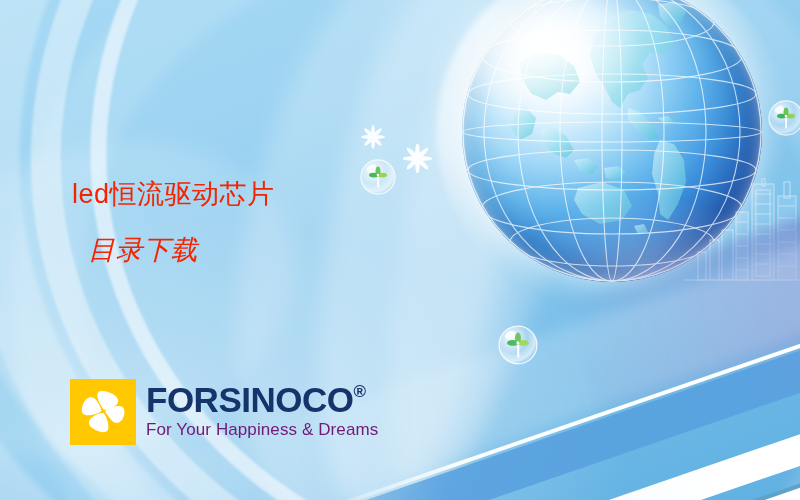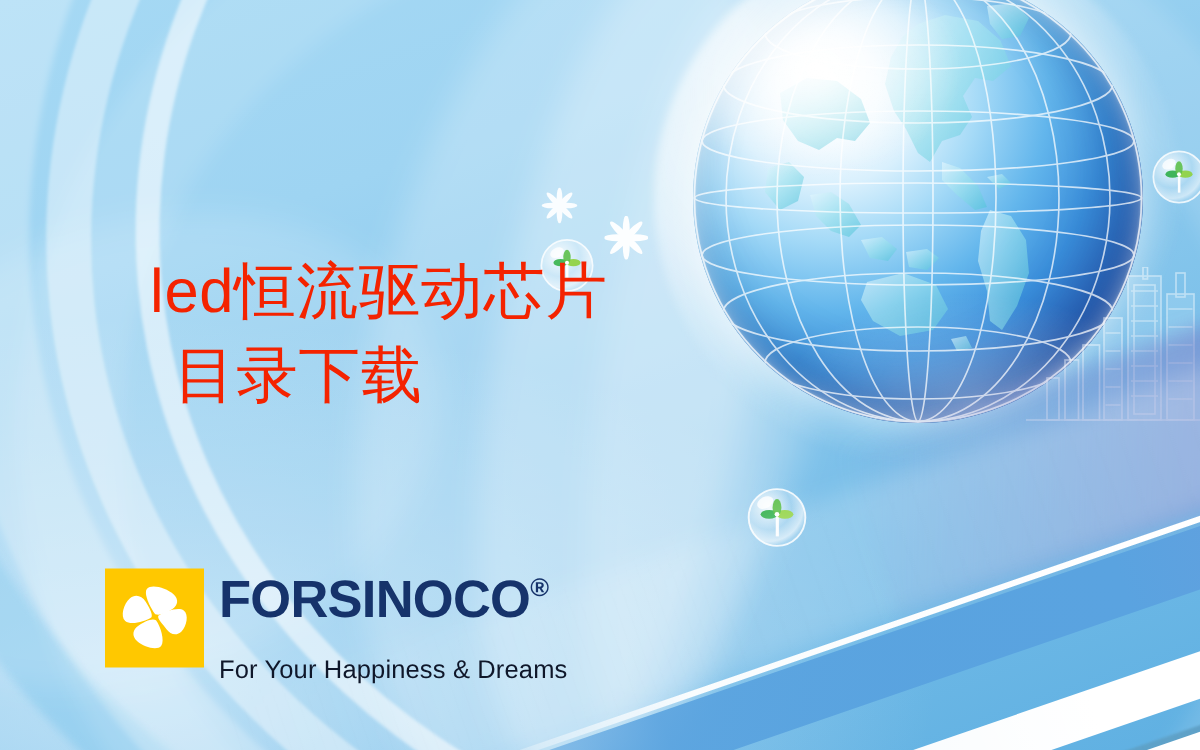--- a/index.html
+++ b/index.html
@@ -146,45 +146,45 @@
   }
   .rb-softblue{
     left:150px;top:470px;width:820px;height:90px;
     background:linear-gradient(90deg,rgba(255,255,255,0) 0%,rgba(255,255,255,.18) 40%,rgba(255,255,255,.30) 100%);
     transform:rotate(-19deg);
     filter:blur(8px);
   }
 
   
   .headline{
-    position:absolute;left:100px;top:166px;width:330px;
+    position:absolute;left:72px;top:166px;width:330px;
     color:#f42300;
-    font-size:41px;
+    font-size:27px;
     line-height:56px;
     letter-spacing:.5px;
     white-space:nowrap;
   }
   .headline .l1{display:block;}
-  .headline .l2{display:block;padding-left:16px;}
+  .headline .l2{display:block;padding-left:16px;font-style:italic;}
 
   
   .logo{position:absolute;left:70px;top:379px;display:flex;align-items:flex-start;}
   .logo-mark{
     width:66px;height:66px;background:#ffc800;
     position:relative;flex:0 0 auto;
   }
   .logo-text{margin-left:10px;padding-top:2px;}
   .logo-name{
     font-size:35px;font-weight:bold;color:#16336b;
     letter-spacing:-.5px;line-height:38px;
     display:flex;align-items:flex-start;text-align:center;
   }
   .logo-reg{font-size:17px;line-height:17px;margin-top:2px;}
   .logo-tag{
-    font-size:17px;color:#0f172a;line-height:20px;margin-top:18px;letter-spacing:.1px;
+    font-size:17px;color:#701a75;line-height:20px;margin-top:1px;letter-spacing:.1px;
   }
 </style>
 </head>
 <body>
 
 <div id="stage">
 
   <div class="bg-base"></div>
   <div class="bg-tint"></div>
 

